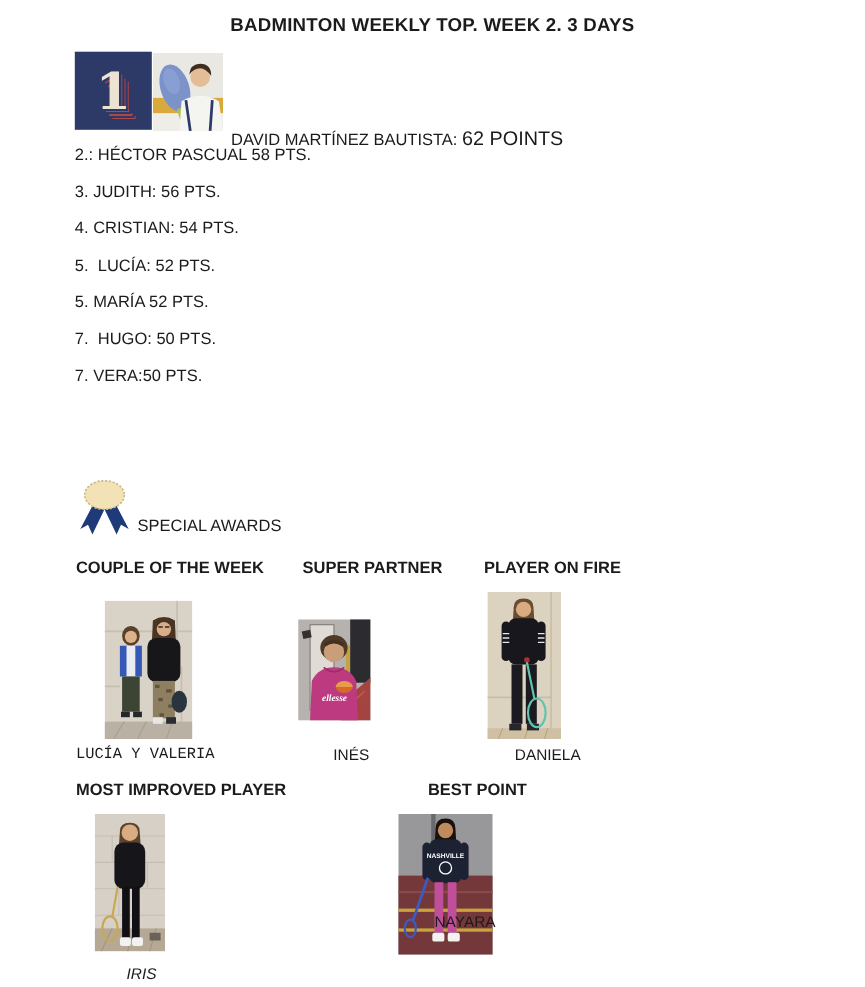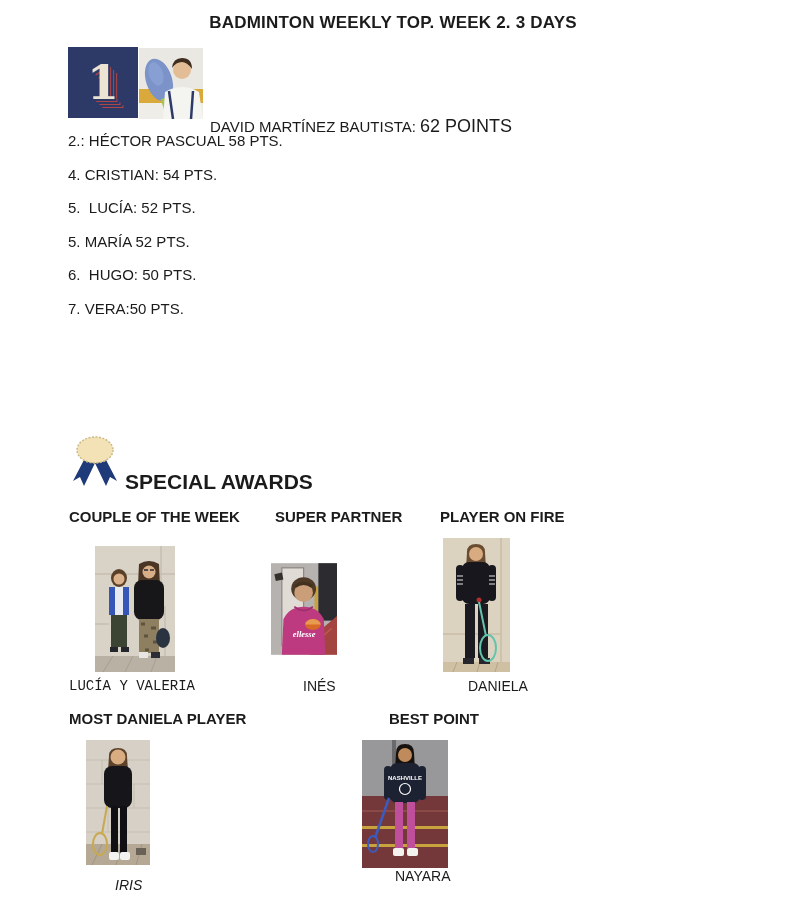--- a/index.html
+++ b/index.html
@@ -25,38 +25,38 @@
   .photo { position:absolute; overflow:hidden; }
   .photo svg { display:block; width:100%; height:100%; }
   #photo-david { left:139px; top:48px; width:64px; height:71px; }
   .first-line { position:absolute; left:210px; top:101px; font-size:15px; white-space:nowrap; }
   .first-line .pts { font-size:18px;text-align:center; }
   
   .ranking { position:absolute; left:68px; top:131px; }
   .ranking p { margin:0 0 14.5px 0; font-size:15px; line-height:19px; white-space:pre; }
   
   .medal { position:absolute; left:70px; top:436px; width:50px; height:52px; }
-  .sa-heading { position:absolute; left:125px; top:470px; font-size:21px; font-weight:bold; }
+  .sa-heading { position:absolute; left:125px; top:470px; font-size:15px; font-weight:normal; }
   .cat { position:absolute; font-size:15px; font-weight:bold; white-space:nowrap; }
   #cat-couple   { left:69px;  top:508px; }
   #cat-super    { left:275px; top:508px; }
   #cat-fire     { left:440px; top:508px;text-align:center; }
   #cat-improved { left:69px;  top:710px; }
   #cat-best     { left:389px; top:710px; }
   #photo-couple  { left:95px;  top:546px; width:80px; height:126px; }
   #photo-ines    { left:271px; top:550px; width:66px; height:118px; }
   #photo-daniela { left:443px; top:538px; width:67px; height:134px; }
   #photo-iris    { left:86px;  top:740px; width:64px; height:125px; }
   #photo-nayara  { left:362px; top:740px; width:86px; height:128px; }
   .winner { position:absolute; font-size:14px; white-space:nowrap; }
   #win-couple  { left:69px;  top:678px;font-family:Liberation Mono, monospace; }
   #win-ines    { left:303px; top:678px; }
   #win-daniela { left:468px; top:678px; }
   #win-iris    { left:115px; top:877px;font-style:italic; }
-  #win-nayara  { left:395px; top:868px; }
+  #win-nayara  { left:395px; top:830px; }
 </style>
 </head>
 <body>
 
 <div class="page">
 
   <h1 class="title">BADMINTON WEEKLY TOP. WEEK 2. 3 DAYS</h1>
 
   <div class="badge">
     <span class="badge-num">1</span>
@@ -74,24 +74,25 @@
       <path d="M30 43 L34 71 M54 43 L52 71" stroke="#2d3a68" stroke-width="2.5" fill="none"></path>
       <circle cx="43" cy="22" r="9" fill="#e3bd96"></circle>
       <path d="M33 20 Q34 10 43 10 Q53 10 53 21 Q48 14 43 14 Q37 14 33 20 Z" fill="#3f2e20"></path>
     </svg>
   </div>
 
   <p class="first-line"><span>DAVID MARTÍNEZ BAUTISTA:</span> <span class="pts">62 POINTS</span></p>
 
   <div class="ranking">
     <p>2.: HÉCTOR PASCUAL 58 PTS.</p>
+    <p>3. JUDITH: 56 PTS.</p>
     <p>4. CRISTIAN: 54 PTS.</p>
     <p>5.  LUCÍA: 52 PTS.</p>
     <p>5. MARÍA 52 PTS.</p>
-    <p>6.  HUGO: 50 PTS.</p>
+    <p>7.  HUGO: 50 PTS.</p>
     <p>7. VERA:50 PTS.</p>
   </div>
 
   <div class="medal">
     <svg viewBox="0 0 50 52">
       <path d="M15 22 L3 45 L10 41 L14 50 L25 27 Z" fill="#1e3a78"></path>
       <path d="M35 22 L47 45 L40 41 L36 50 L25 27 Z" fill="#1e3a78"></path>
       <ellipse cx="25" cy="14" rx="18" ry="13" fill="#f2e2b6" stroke="#cbb885" stroke-width="1.5" stroke-dasharray="2 1.5"></ellipse>
     </svg>
   </div>
@@ -165,21 +166,21 @@
       <circle cx="36" cy="62" r="2.5" fill="#b03030"></circle>
       <line x1="36" y1="64" x2="43" y2="98" stroke="#62c4ac" stroke-width="2"></line>
       <ellipse cx="45" cy="110" rx="8" ry="13" fill="none" stroke="#62c4ac" stroke-width="2"></ellipse>
     </svg>
   </div>
 
   <div class="winner" id="win-couple">LUCÍA Y VALERIA</div>
   <div class="winner" id="win-ines">INÉS</div>
   <div class="winner" id="win-daniela">DANIELA</div>
 
-  <div class="cat" id="cat-improved">MOST DANIELA PLAYER</div>
+  <div class="cat" id="cat-improved">MOST IMPROVED PLAYER</div>
   <div class="cat" id="cat-best">BEST POINT</div>
 
   <div class="photo" id="photo-iris">
     <svg viewBox="0 0 64 125">
       <rect width="64" height="125" fill="#d6d0c7"></rect>
       <path d="M0 20 H64 M0 44 H64 M0 68 H64 M0 92 H64 M16 20 V44 M48 44 V68 M22 68 V92" stroke="#c5beb2" stroke-width="1" fill="none"></path>
       <rect y="104" width="64" height="21" fill="#b5a996"></rect>
       <path d="M6 125 L16 104 M30 125 L36 104 M50 125 L56 104" stroke="#a2957f" stroke-width="1"></path>
       <rect x="50" y="108" width="10" height="7" fill="#6b6257"></rect>
       <path d="M23 16 Q23 8 32 8 Q41 8 41 16 L44 60 L37 54 L27 54 L20 60 Z" fill="#5d422c"></path>

